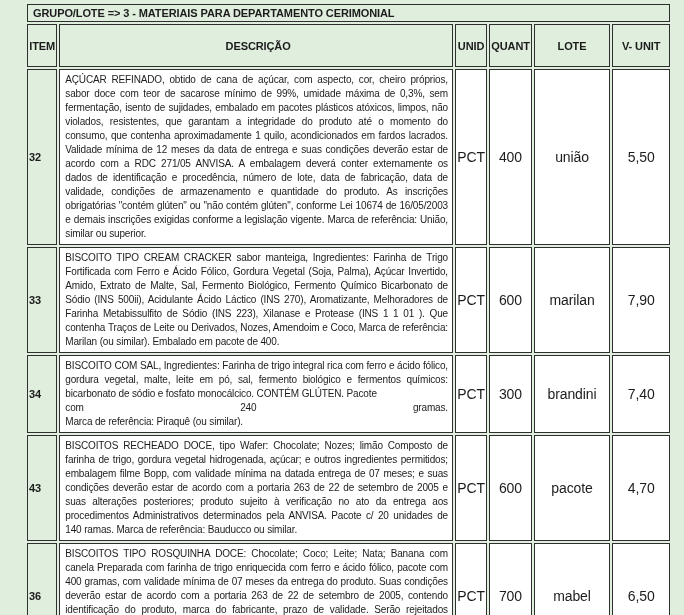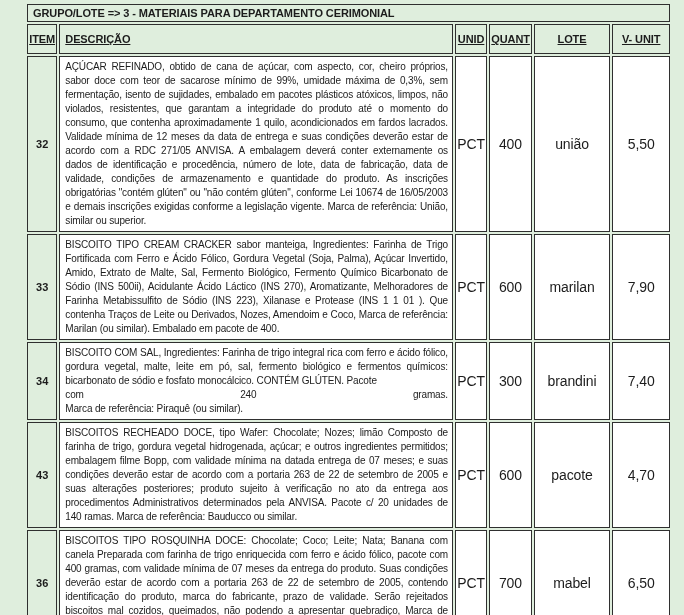--- a/index.html
+++ b/index.html
@@ -28,21 +28,21 @@
   }
   td, th {
     border: 1px solid #2f2f2f;
     margin: 8px;
     overflow: hidden;
   }
   .green-cell { background: #dfeedd; }
   .white-cell { background: #ffffff; }
 
   tr.group-row { height: 18px; }
-  tr.head-row  { height: 30px; text-decoration: underline; }
+  tr.head-row  { height: 43px; }
   tr.r32 { height: 172px; }
   tr.r33 { height: 92px; }
   tr.r34 { height: 74px; }
   tr.r35 { height: 97px; }
   tr.r36 { height: 92px; }
   tr.partial-row { height: 14px; }
 
   th.group-header {
     text-align: left;
     font-size: 11px;
@@ -53,25 +53,25 @@
   }
   th.col-head {
     font-size: 11px;
     font-weight: bold;
     text-align: center;
     vertical-align: middle;
     letter-spacing: -0.1px;
     padding: 2px 1px;
   }
   th.col-head.desc-head {
-    text-align: left;
+    text-align: center;
     padding-left: 5px;
   }
   td.item-cell {
-    text-align: center;
+    text-align: left;
     vertical-align: middle;
     font-weight: bold;
     font-size: 11px;
   }
   td.desc-cell {
     vertical-align: middle;
     padding: 3px 4px 3px 5px;
   }
   .desc-par {
     font-size: 10px;

